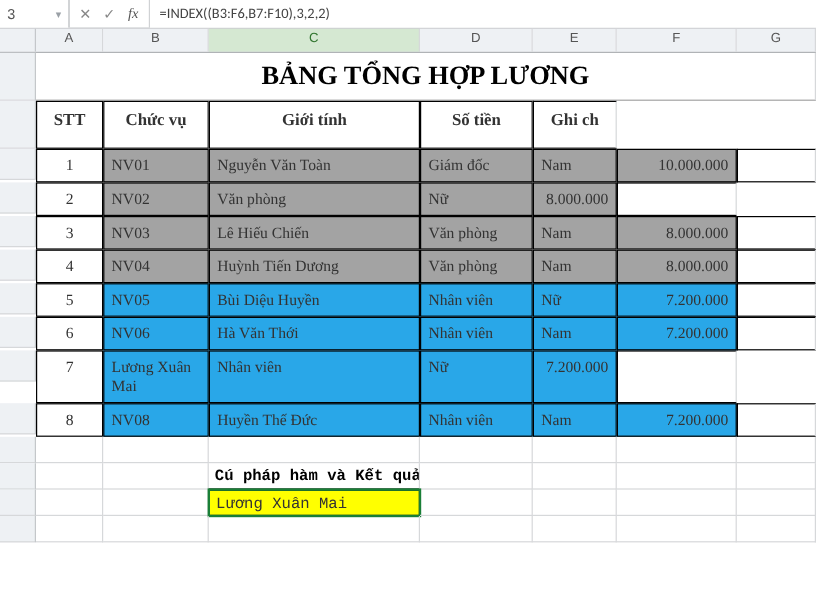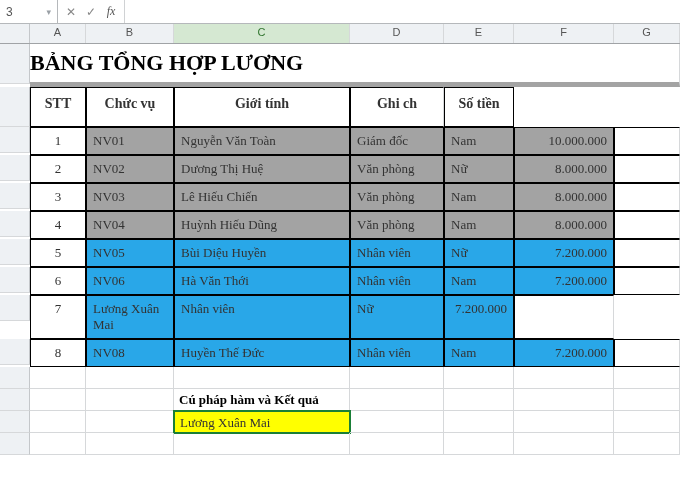--- a/index.html
+++ b/index.html
@@ -105,24 +105,25 @@
     border-bottom: 1px solid #d6d8da;
     padding: 3px 5px;
     overflow: hidden;
     white-space: nowrap;
   }
 
   
   .title-row .title-cell {
     grid-column: span 7;
     border-right: 1px solid #d6d8da;
-    border-bottom: 5px solid #a3a3a3;
+    border-bottom: 1px solid #a3a3a3;
     font-family: "Times New Roman", serif;
     font-size: 22px;
     font-weight: bold;
+    text-align: center;
     padding: 6px 0 6px 0;
     color: #000;
   }
   .title-row .row-head { height: 40px; }
 
   
   .tbl-header .tcell {
     font-family: "Times New Roman", serif;
     font-size: 14px;
     font-weight: bold;
@@ -141,21 +142,21 @@
     padding: 5px 6px;
   }
   .tbl-row .row-head { height: 26px; }
   .tcell.center { text-align: center; }
   .tcell.right  { text-align: right; }
 
   .fill-green { background: #a3a3a3; }
   .fill-blue  { background: #29a7e8; }
 
   
-  .plain-row .cell { height: 22px; }
+  .plain-row .cell { height: 22px; font-family: Liberation Mono, monospace; }
   .plain-row .row-head { height: 22px; }
 
   .bold-serif {
     font-family: "Times New Roman", serif;
     font-weight: bold;
     font-size: 13px;
     color:#000;
     border-bottom: 1px solid #000;
   }
 
@@ -174,20 +175,21 @@
 <div class="top-bar">
   <div class="name-box">
     <span>3</span>
     <span style="margin-left:auto;color:#9aa0a6;font-size:9px">▾</span>
   </div>
   <div class="fx-btn-group">
     <span class="fx-btn">✕</span>
     <span class="fx-btn">✓</span>
     <span class="fx-btn" style="font-style:italic;font-family:'Times New Roman',serif;color:#555">fx</span>
   </div>
+  <input class="formula-input" value="=INDEX((B3:F6,B7:F10),3,2,2)" style="">
 </div>
 
 <div class="col-headers">
   <div class="rowcol-corner"></div>
   <div class="col-head">A</div>
   <div class="col-head">B</div>
   <div class="col-head active">C</div>
   <div class="col-head">D</div>
   <div class="col-head">E</div>
   <div class="col-head">F</div>
@@ -199,60 +201,59 @@
   <div class="row title-row">
     <div class="row-head"></div>
     <div class="title-cell">BẢNG TỔNG HỢP LƯƠNG</div>
   </div>
 
   <div class="row tbl-header">
     <div class="row-head"></div>
     <div class="tcell">STT</div>
     <div class="tcell">Chức vụ</div>
     <div class="tcell">Giới tính</div>
+    <div class="tcell">Số tiền</div>
     <div class="tcell" style="border-right:1px solid #d6d8da">Ghi ch</div>
-    <div class="tcell">Số tiền</div>
   </div>
 
   <div id="data-rows">
       <div class="row tbl-row">
         <div class="row-head"></div>
         <div class="tcell center">1</div>
         <div class="tcell fill-green">NV01</div>
         <div class="tcell fill-green">Nguyễn Văn Toàn</div>
         <div class="tcell fill-green">Giám đốc</div>
         <div class="tcell fill-green">Nam</div>
         <div class="tcell right fill-green">10.000.000</div>
         <div class="tcell" style="border:0.5px solid #000;border-right:1px solid #d6d8da"></div>
       </div>
       <div class="row tbl-row">
         <div class="row-head"></div>
         <div class="tcell center">2</div>
         <div class="tcell fill-green">NV02</div>
-        <div class="tcell fill-green">Dương Thị Huệ</div>
         <div class="tcell fill-green">Văn phòng</div>
         <div class="tcell fill-green">Nữ</div>
         <div class="tcell right fill-green">8.000.000</div>
         <div class="tcell" style="border:0.5px solid #000;border-right:1px solid #d6d8da"></div>
       </div>
       <div class="row tbl-row">
         <div class="row-head"></div>
         <div class="tcell center">3</div>
         <div class="tcell fill-green">NV03</div>
         <div class="tcell fill-green">Lê Hiếu Chiến</div>
         <div class="tcell fill-green">Văn phòng</div>
         <div class="tcell fill-green">Nam</div>
         <div class="tcell right fill-green">8.000.000</div>
         <div class="tcell" style="border:0.5px solid #000;border-right:1px solid #d6d8da"></div>
       </div>
       <div class="row tbl-row">
         <div class="row-head"></div>
         <div class="tcell center">4</div>
         <div class="tcell fill-green">NV04</div>
-        <div class="tcell fill-green">Huỳnh Hiếu Dũng</div>
+        <div class="tcell fill-green">Huỳnh Tiến Dương</div>
         <div class="tcell fill-green">Văn phòng</div>
         <div class="tcell fill-green">Nam</div>
         <div class="tcell right fill-green">8.000.000</div>
         <div class="tcell" style="border:0.5px solid #000;border-right:1px solid #d6d8da"></div>
       </div>
       <div class="row tbl-row">
         <div class="row-head"></div>
         <div class="tcell center">5</div>
         <div class="tcell fill-blue">NV05</div>
         <div class="tcell fill-blue">Bùi Diệu Huyền</div>

